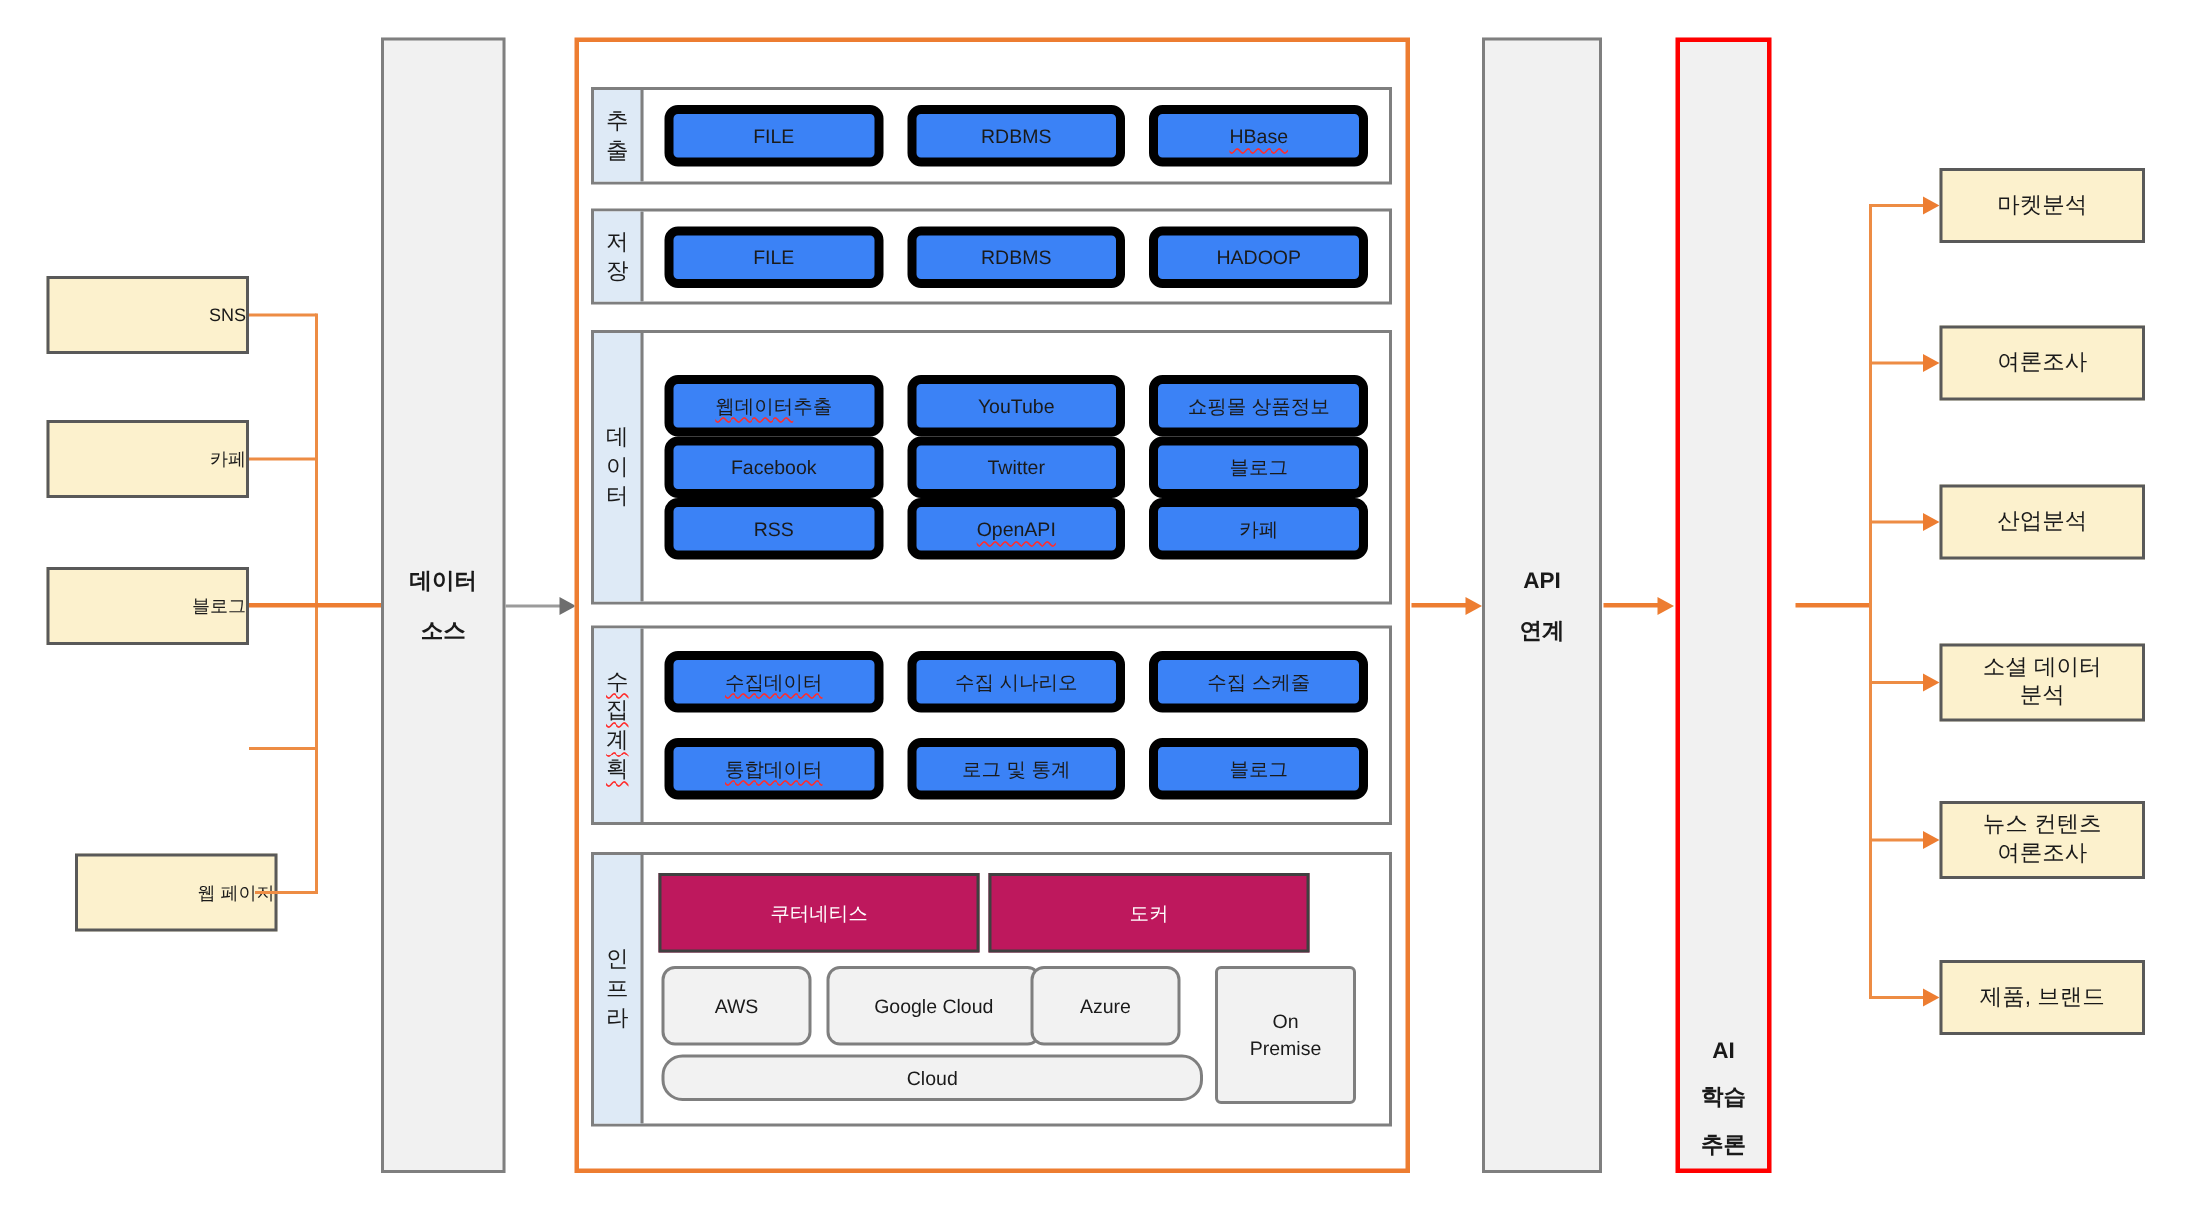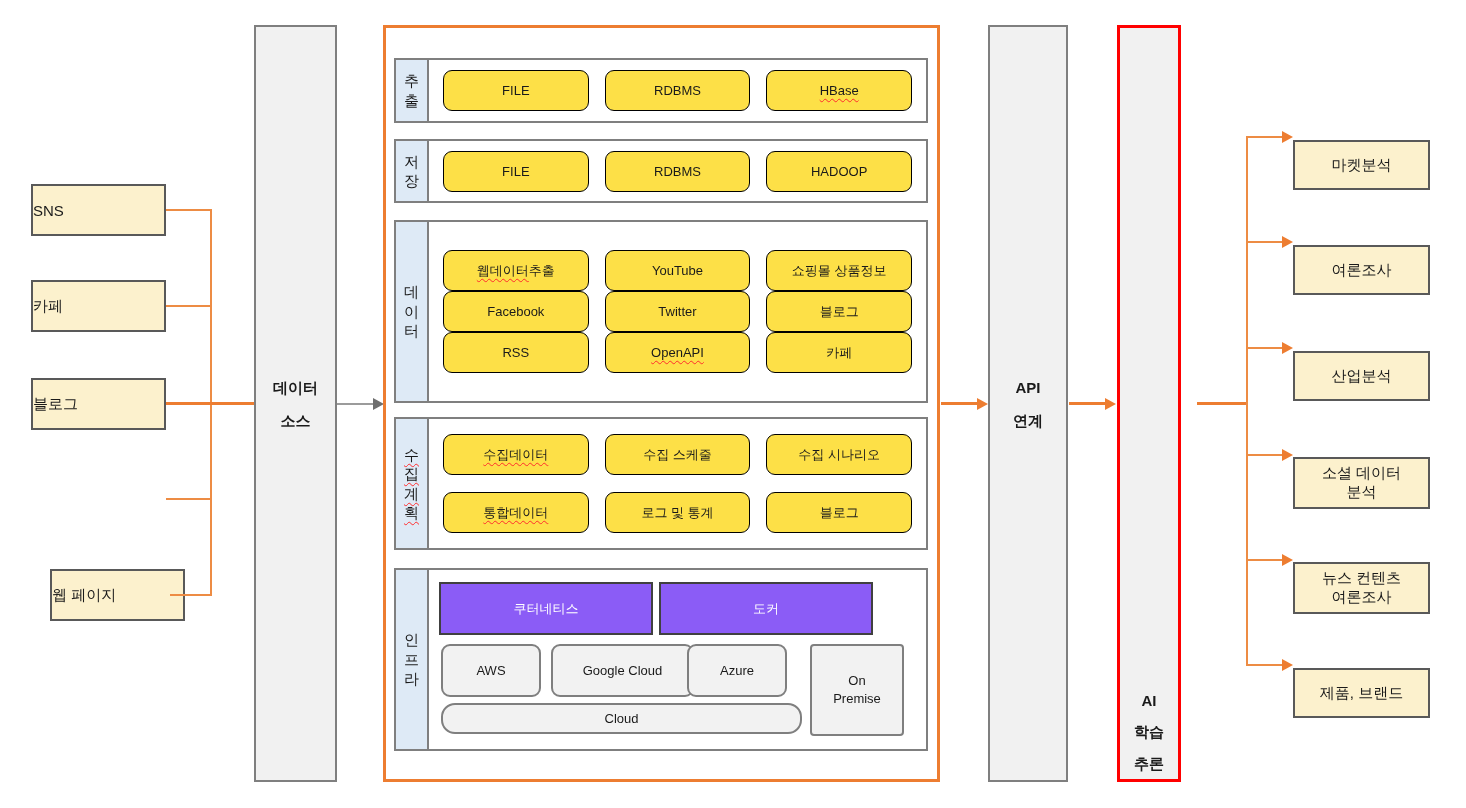--- a/index.html
+++ b/index.html
@@ -1,45 +1,45 @@
 <!DOCTYPE html>
 <html><head>
 <meta charset="utf-8">
 <style>
   html,body{margin:0;padding:0;background:#fff;}
   #page{position:relative;width:1466px;height:808px;background:#ffffff;overflow:hidden;
         font-family:"Liberation Sans","DejaVu Sans",sans-serif;color:#1a1a1a;}
 
   
   .src-box{position:absolute;left:31px;width:135px;height:52px;background:#FCF1CD;
-           border:2px solid #595959;display:flex;align-items:center;justify-content:flex-start;
-           font-size:15px;white-space:pre-line;text-align:center;box-sizing:border-box;}
+           border:2px solid #595959;display:flex;align-items:center;justify-content:flex-end;
+           font-size:12px;white-space:pre-line;text-align:center;box-sizing:border-box;}
   .out-box{position:absolute;left:1293px;width:137px;height:50px;background:#FCF1CD;
            border:2px solid #595959;display:flex;align-items:center;justify-content:center;
-           font-size:15px;white-space:pre-line;text-align:center;line-height:1.25;box-sizing:border-box;margin-top:28px;}
+           font-size:15px;white-space:pre-line;text-align:center;line-height:1.25;box-sizing:border-box;}
   .hub{position:absolute;top:25px;height:757px;background:#F1F1F1;border:2px solid #7F7F7F;
        display:flex;align-items:center;justify-content:center;text-align:center;
        font-size:15px;font-weight:700;line-height:2.2;white-space:pre-line;box-sizing:border-box;}
 
   
   .pipe-wrap{position:absolute;left:383px;top:25px;width:557px;height:757px;
              border:3px solid #ED7D31;box-sizing:border-box;background:#fff;}
   .row{position:absolute;left:394px;width:534px;background:#fff;border:2px solid #7F7F7F;
        box-sizing:border-box;display:flex;}
   .row-label{width:31px;flex:0 0 31px;background:#DEEAF6;border-right:2px solid #7F7F7F;
              display:flex;align-items:center;justify-content:center;font-size:15px;
              line-height:1.3;white-space:pre-line;text-align:center;}
   .row-items{flex:1;display:grid;grid-template-columns:repeat(3,1fr);
              column-gap:16px;align-content:center;padding:9px 14px;}
-  .item{height:41px;background:#fde047;border:1px solid #000000;border-radius:9px;
+  .item{height:41px;background:#3b82f6;border:6px solid #000000;border-radius:9px;
         display:flex;align-items:center;justify-content:center;font-size:13px;
         box-sizing:border-box;text-align:center;}
   .infra-area{flex:1;position:relative;}
   .abs{position:absolute;box-sizing:border-box;}
-  .blue-box{background:#8b5cf6;border:2px solid #404040;color:#fff;display:flex;
+  .blue-box{background:#be185d;border:2px solid #404040;color:#fff;display:flex;
             align-items:center;justify-content:center;font-size:13px;}
   .infra-item{background:#F2F2F2;border:2px solid #7F7F7F;border-radius:9px;display:flex;
               align-items:center;justify-content:center;font-size:13px;text-align:center;
               white-space:pre-line;line-height:1.35;}
   .wavy{text-decoration:underline;text-decoration-style:wavy;text-decoration-color:#FF2D2D;
         text-decoration-thickness:1px;text-underline-offset:3px;}
 
   
   .hline{position:absolute;height:2px;background:#ED8C44;}
   .hline-main{position:absolute;height:3px;background:#ED7D31;}
@@ -146,24 +146,24 @@
   <div class="row" style="top:417px;height:133px;">
     <div class="row-label wavy">수
 집
 계
 획</div>
     <div class="row-items" style="row-gap:17px;">
       <div class="item">
           <span class="wavy">수집데이터</span>
         </div>
       <div class="item">
+          <span>수집 시나리오</span>
+        </div>
+      <div class="item">
           <span>수집 스케줄</span>
-        </div>
-      <div class="item">
-          <span>수집 시나리오</span>
         </div>
       <div class="item">
           <span class="wavy">통합데이터</span>
         </div>
       <div class="item">
           <span>로그 및 통계</span>
         </div>
       <div class="item">
           <span>블로그</span>
         </div>

